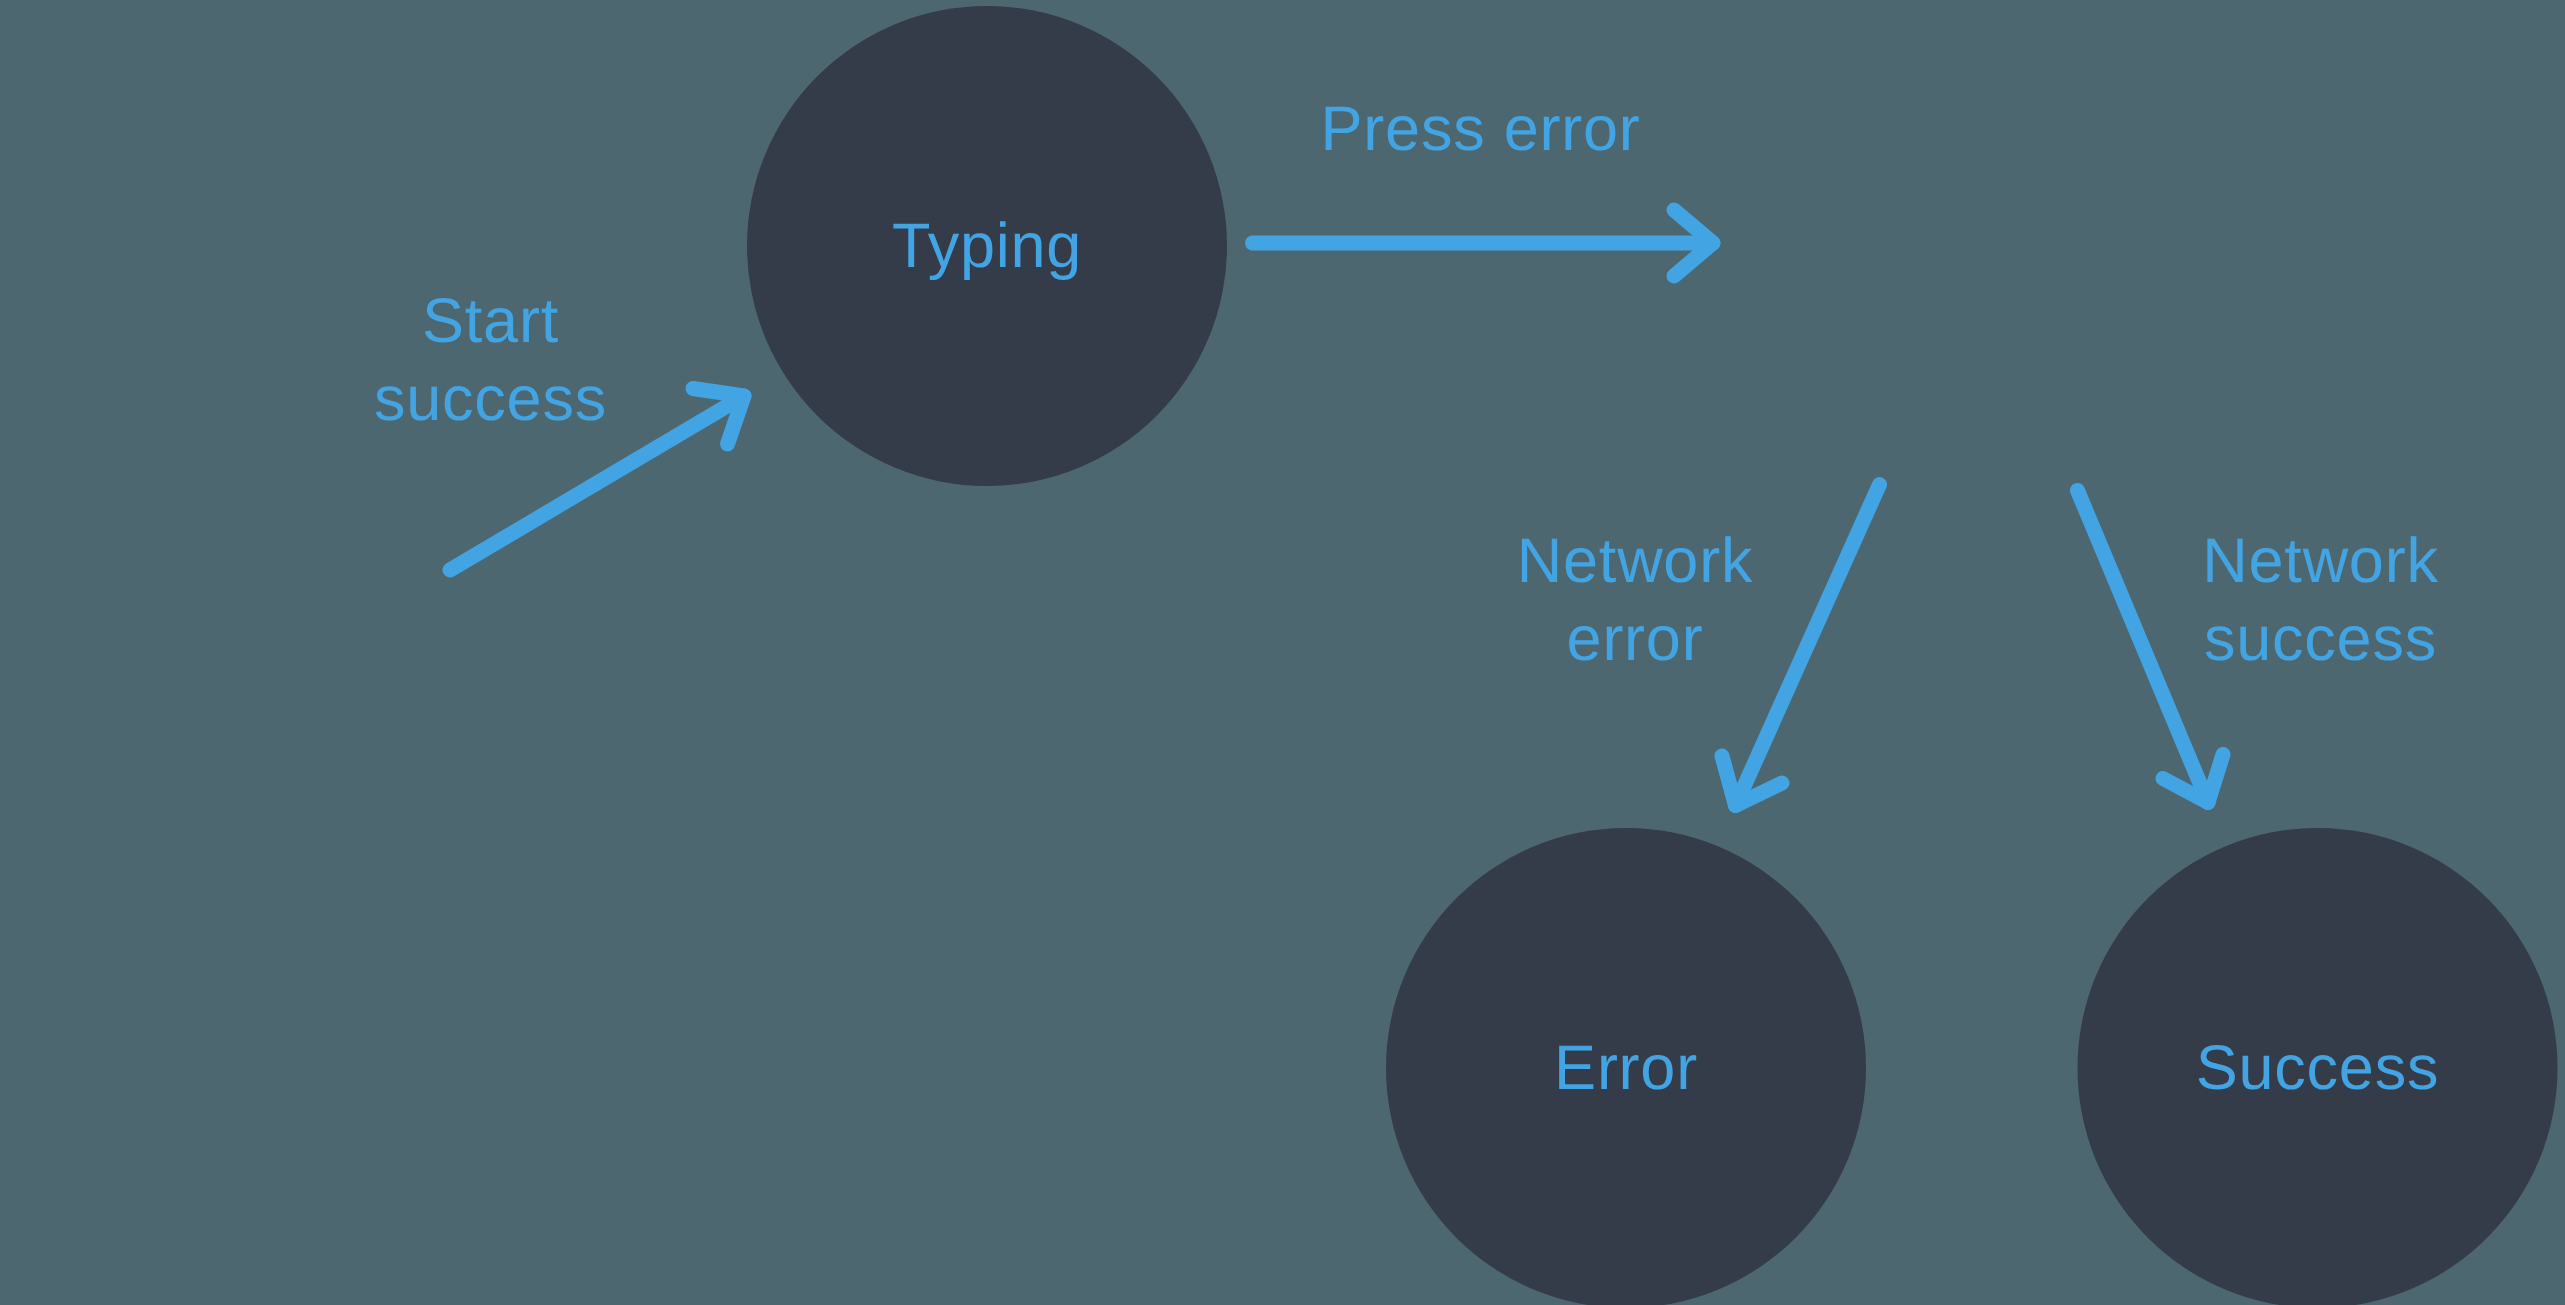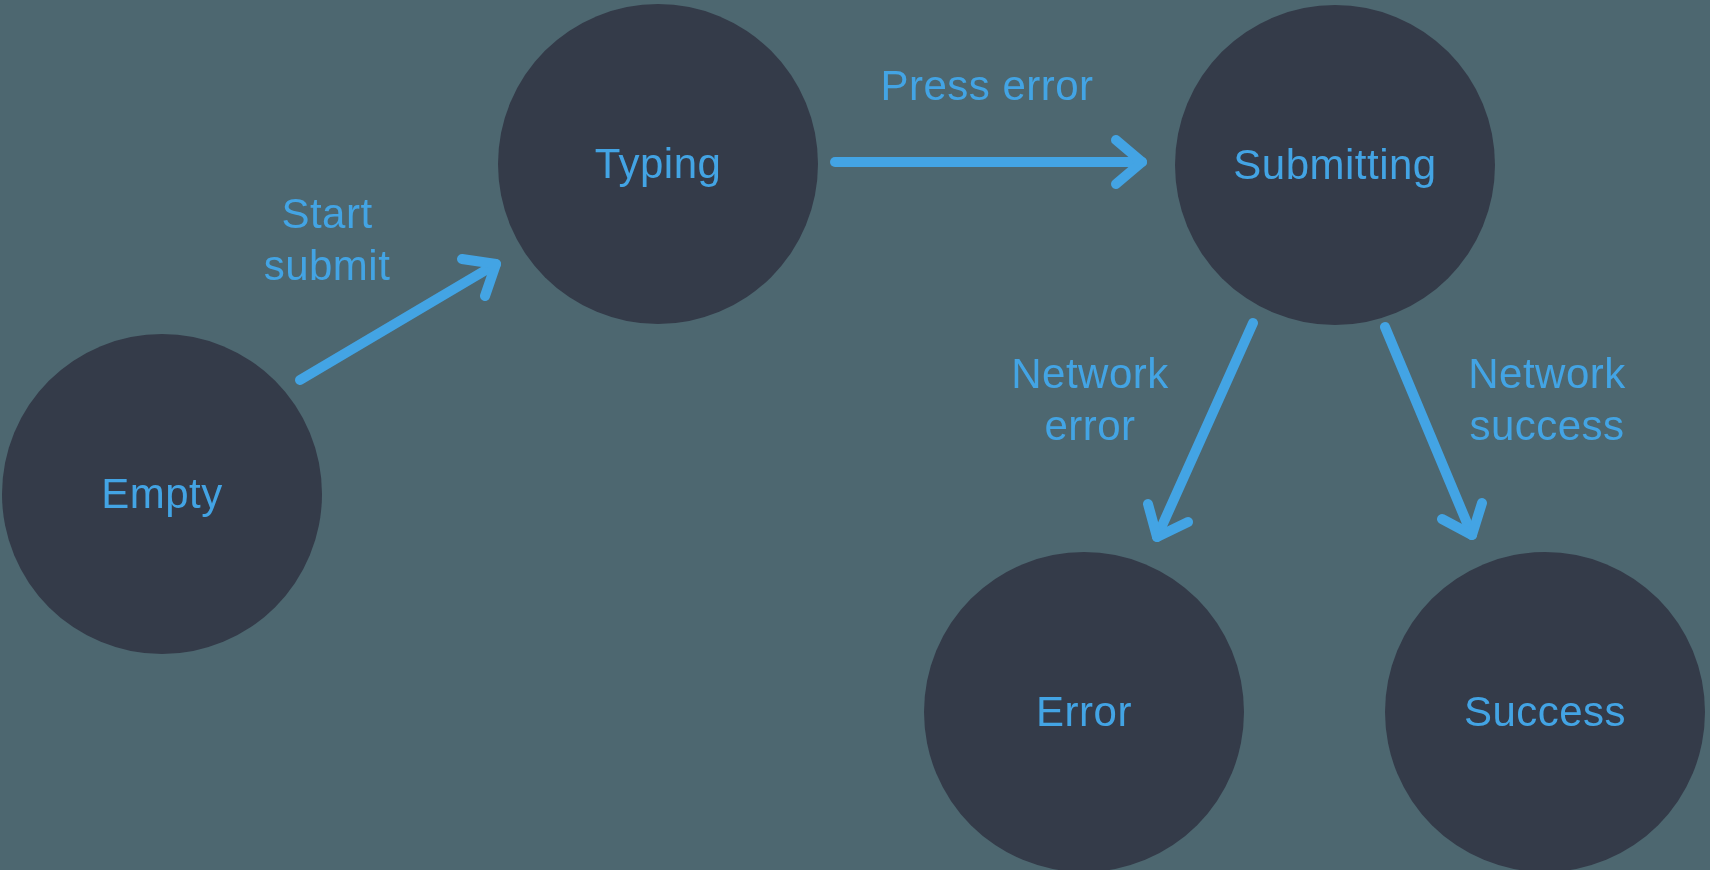--- a/index.html
+++ b/index.html
@@ -77,42 +77,36 @@
     <g>
       <path d="M1253 323 L1157 537"></path>
       <path d="M1148 504 L1157 537 L1188 522"></path>
     </g>
     <g>
       <path d="M1385 327 L1472 535"></path>
       <path d="M1442 519 L1472 535 L1482 503"></path>
     </g>
   </svg>
 
-  <div class="node node-empty">
-    <span class="node-label">Empty</span>
-  </div>
 
   <div class="node node-typing">
     <span class="node-label">Typing</span>
   </div>
 
-  <div class="node node-submitting">
-    <span class="node-label">Submitting</span>
-  </div>
 
   <div class="node node-error">
     <span class="node-label">Error</span>
   </div>
 
   <div class="node node-success">
     <span class="node-label">Success</span>
   </div>
 
   <div class="edge-label label-start-typing">Start
-submit</div>
+success</div>
 
   <div class="edge-label label-press-submit">Press error</div>
 
   <div class="edge-label label-network-error">Network
 error</div>
 
   <div class="edge-label label-network-success">Network
 success</div>
 
 </div>

